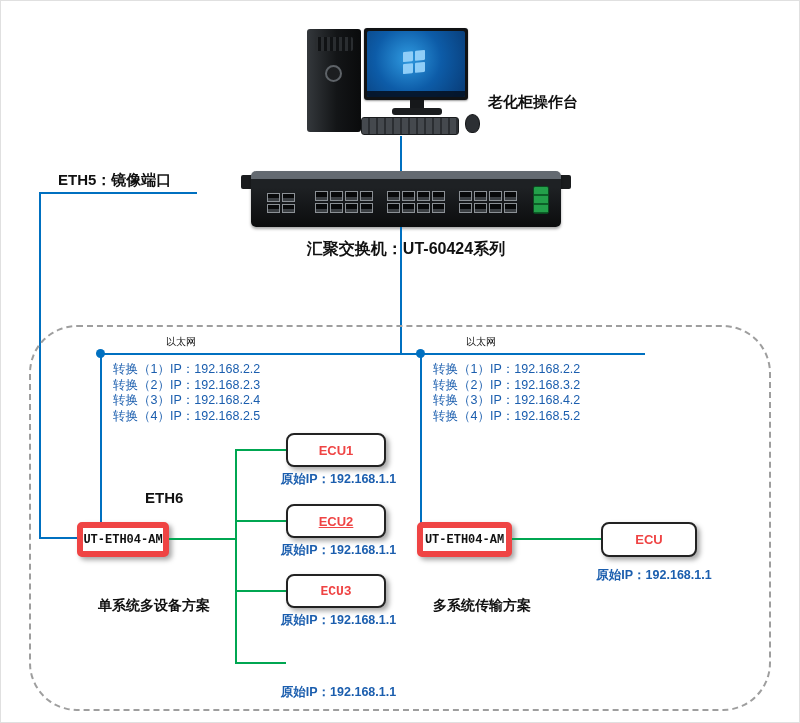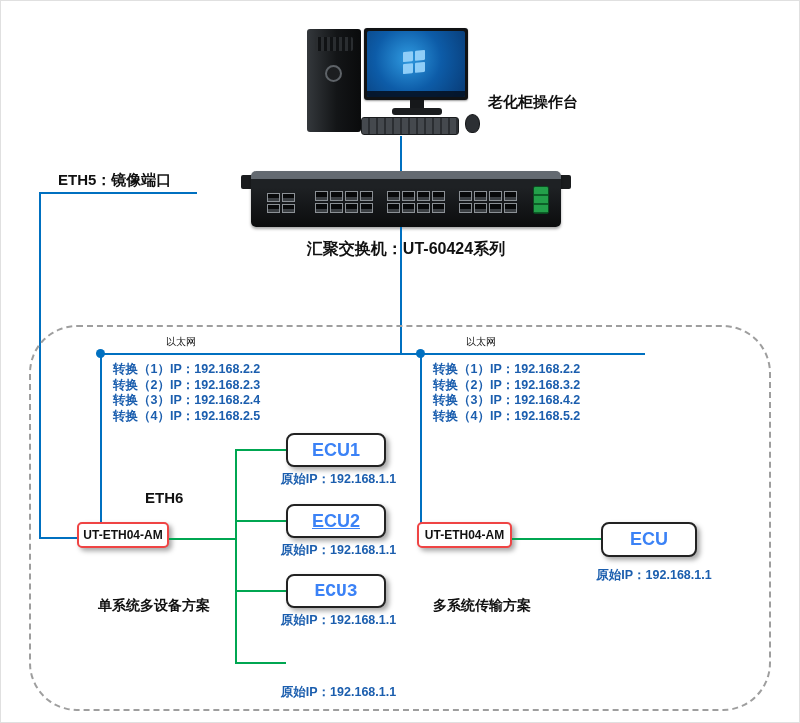--- a/index.html
+++ b/index.html
@@ -60,36 +60,36 @@
   .eth5-label { left:57px; top:170px; }
 
   
   .boundary { position:absolute; left:28px; top:324px; width:742px; height:386px;
               border:2px dashed #9e9e9e; border-radius:48px; }
 
   .eth-label { position:absolute; top:334px; font-size:10px; color:#111; }
 
   
   .trans-list { position:absolute; top:361px; width:230px; }
-  .trans-list div { font-size:12.5px; font-weight:bold; color:#1B5EAE; line-height:15.5px; white-space:nowrap; }
+  .trans-list div { font-size:12.5px; font-weight:normal; color:#1B5EAE; line-height:15.5px; white-space:nowrap; }
   .tl-left { left:112px; } .tl-right { left:432px; }
 
   .eth6-label { left:144px; top:488px; }
 
   
-  .gw-box { position:absolute; width:92px; height:26px; background:#fff; border:2px solid #ef4444;
+  .gw-box { position:absolute; width:92px; height:35px; background:#fff; border:6px solid #ef4444;
             border-radius:5px; box-shadow:3px 3px 5px rgba(0,0,0,.35);
             display:flex; align-items:center; justify-content:center;
-            font-size:12px; font-weight:bold; color:#111; }
+            font-size:12px; font-weight:bold; color:#111;font-family:Liberation Mono, monospace; }
   .gw-left  { left:76px;  top:521px; }
   .gw-right { left:416px; top:521px; width:95px; }
   .ecu-box { position:absolute; left:285px; width:100px; height:34px; background:#fff;
              border:2px solid #222; border-radius:8px; box-shadow:3px 3px 5px rgba(0,0,0,.35);
              display:flex; align-items:center; justify-content:center;
-             font-size:18px; font-weight:bold; color:#3b82f6; }
+             font-size:13px; font-weight:bold; color:#ef4444; }
   .ecu1{top:432px;} .ecu2{top:503px;text-decoration:underline;} .ecu3{top:573px;font-family:Liberation Mono, monospace;} .ecu4{top:645px;}
   .ecu-r { left:600px; top:521px; width:96px; height:35px; }
 
   .ip-caption { position:absolute; left:255px; width:165px; text-align:center;
                 font-size:12.5px; font-weight:bold; color:#1B5EAE; white-space:nowrap; }
   .ip1{top:470px;} .ip2{top:541px;} .ip3{top:611px;} .ip4{top:683px;}
   .ip-r { left:573px; width:160px; top:566px; }
 
   .scheme-caption { position:absolute; top:580px; font-size:14px; font-weight:bold; color:#111;margin-top:16px; }
   .sc-left { left:97px; } .sc-right { left:432px; }

